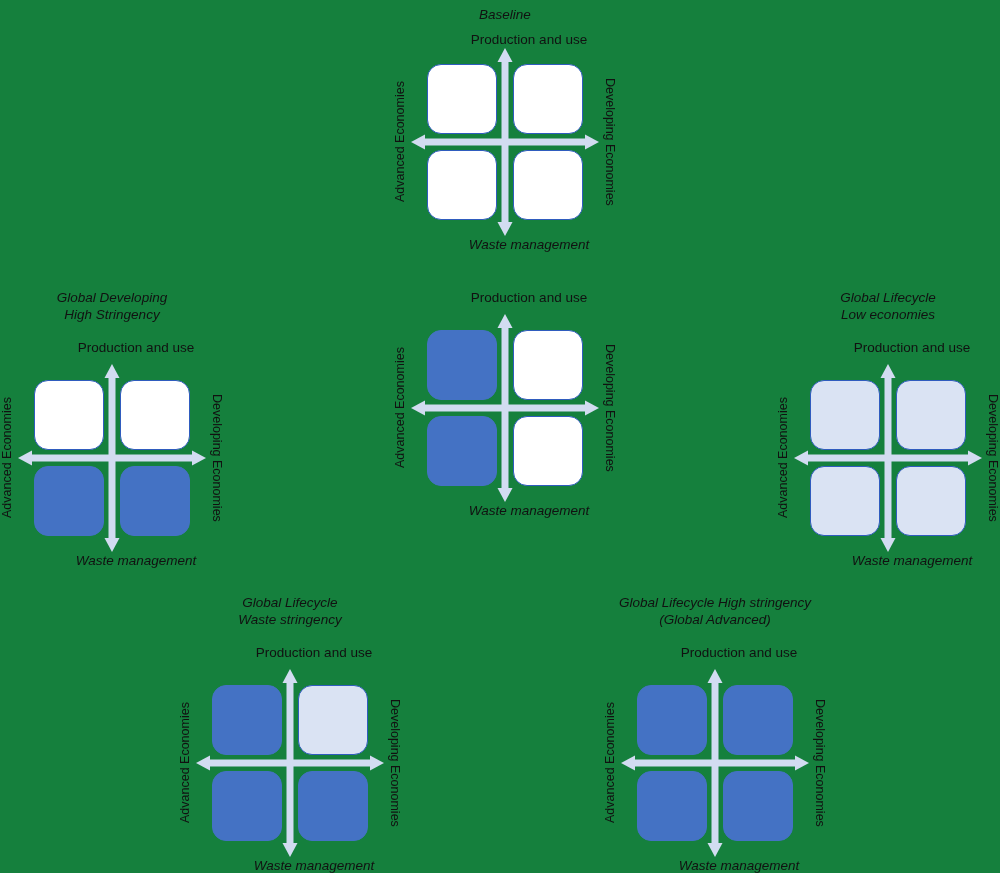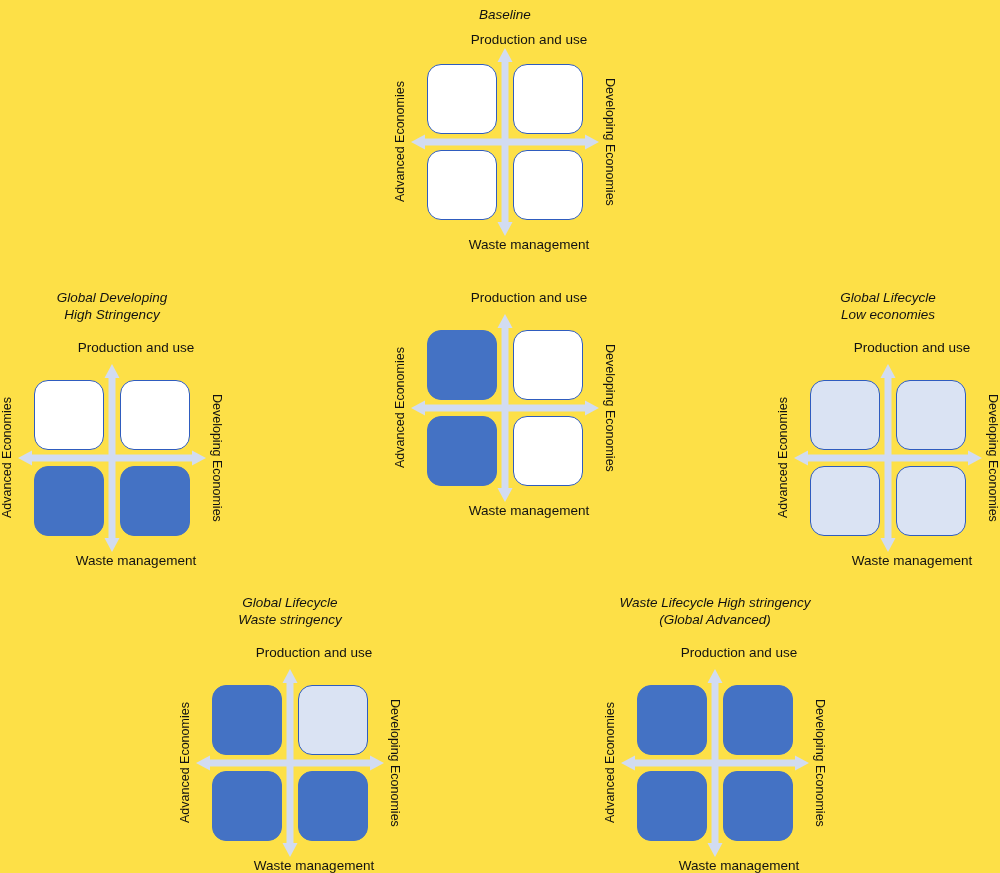--- a/index.html
+++ b/index.html
@@ -6,21 +6,21 @@
     margin: 0; padding: 0;
     background: #ffffff;
     font-family: "Liberation Sans", sans-serif;
     color: var(--text, #111);
   }
   #canvas {
     position: relative;
     width: 1000px;
     height: 873px;
     overflow: hidden;
-    background: #fde047;
+    background: #15803d;
   }
   .diagram {
     position: absolute;
     width: 224px;
     display: flex;
     flex-direction: column;
     align-items: center;
   }
   .title {
     font-style: italic;
@@ -31,21 +31,21 @@
     white-space: nowrap;
   }
   .axis-label {
     font-size: 13.5px;
     line-height: 17px;
     text-align: center;
     white-space: nowrap;
     margin-left: 48px;
   }
   .axis-top { margin-bottom: 0; }
-  .axis-bottom { margin-top: 0; }
+  .axis-bottom { margin-top: 0; font-style: italic; }
   
   .pos-1 .title, .pos-2 .title, .pos-3 .title,
   .pos-4 .title, .pos-5 .title { margin-bottom: 16px; }
   .pos-1 .axis-top, .pos-2 .axis-top, .pos-3 .axis-top,
   .pos-4 .axis-top, .pos-5 .axis-top { margin-bottom: 8px; }
 
   .mid { display: flex; align-items: center; }
   .side {
     width: 18px;
     height: 188px;
@@ -226,21 +226,21 @@
           <div class="q q-bottom-right fill-dark"></div>
         </div>
       </div>
       <div class="side side-right">Developing Economies</div>
     </div>
     <div class="axis-label axis-bottom">Waste management</div>
   </div>
 
   <div class="diagram pos-5">
     <div class="title">
-        <div>Waste Lifecycle High stringency</div>
+        <div>Global Lifecycle High stringency</div>
         <div>(Global Advanced)</div>
       </div>
     <div class="axis-label axis-top">Production and use</div>
     <div class="mid">
       <div class="side side-left">Advanced Economies</div>
       <div class="quad-wrap">
         <svg class="arrows" width="188" height="188" viewBox="0 0 188 188" aria-hidden="true">
           <line x1="12" y1="94" x2="176" y2="94"></line>
           <line x1="94" y1="12" x2="94" y2="176"></line>
           <polygon points="0,94 14,86.5 14,101.5"></polygon>

